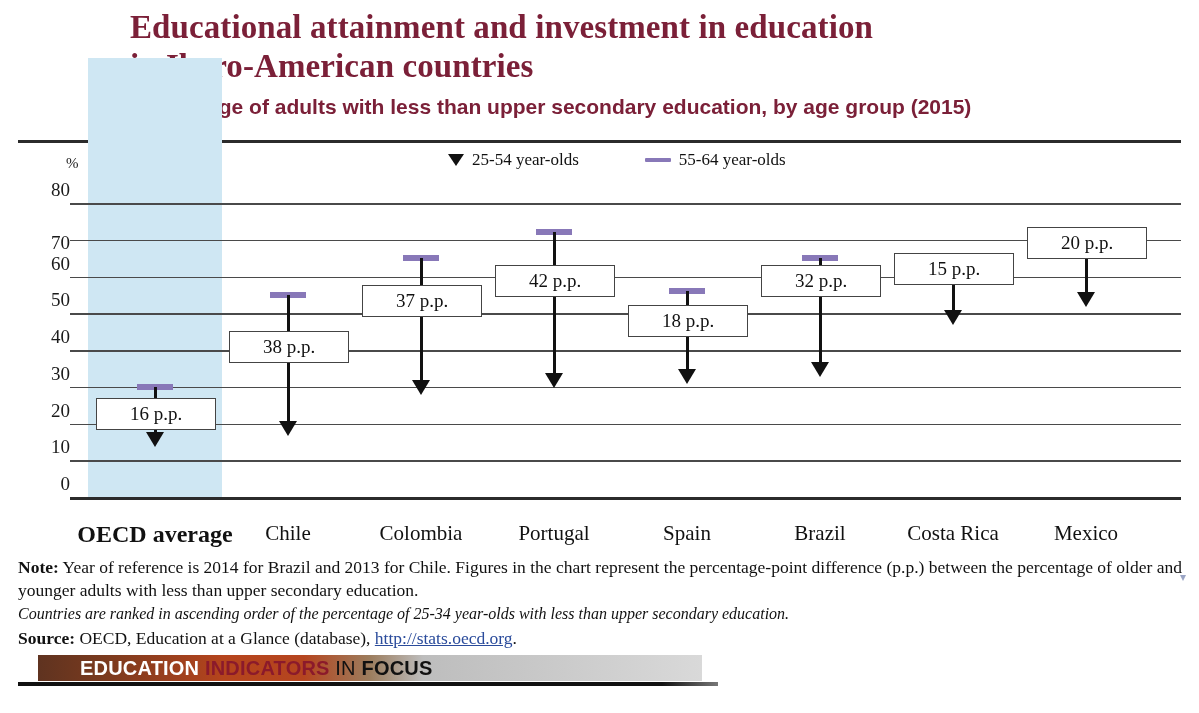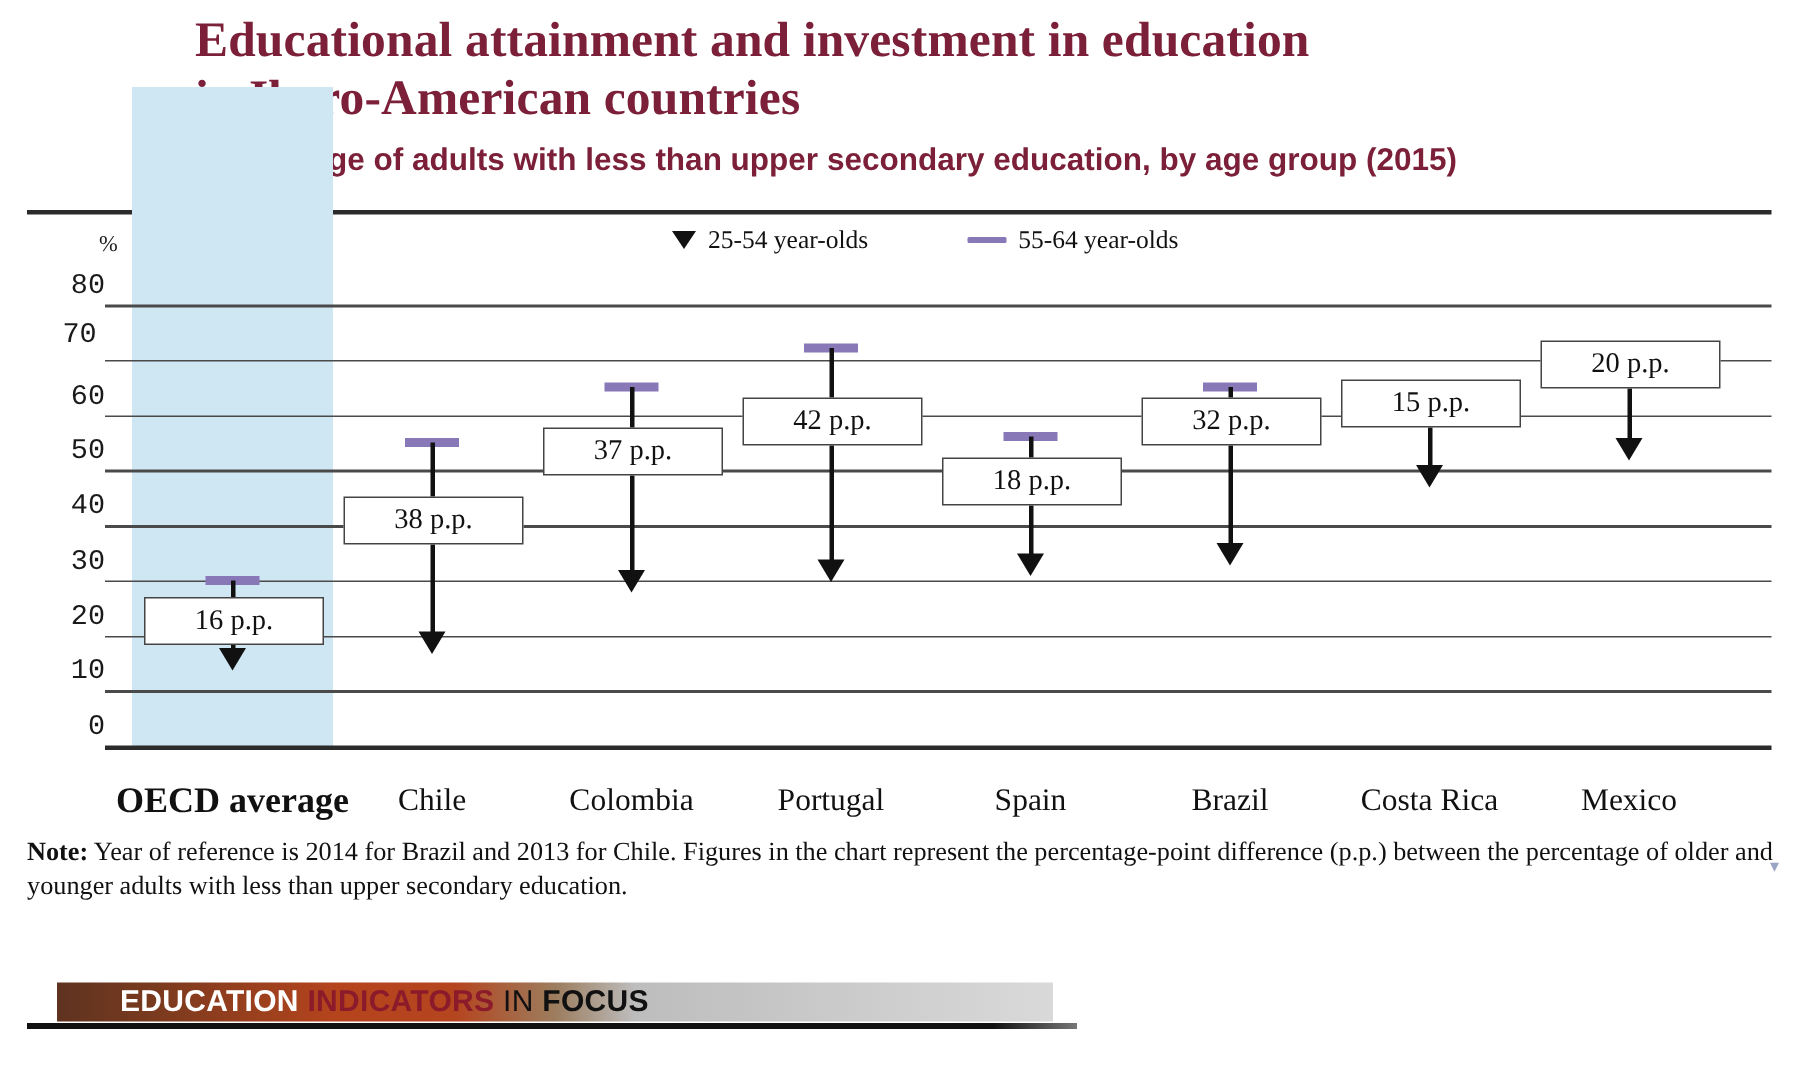--- a/index.html
+++ b/index.html
@@ -32,21 +32,21 @@
   
   .band{
     position:absolute;top:58px;left:88px;width:134px;height:442px;
     background:#cfe7f3;
   }
   
   .grid{position:absolute;left:70px;width:1111px;height:1.6px;background:#4a4a4a;}
   .grid.baseline{height:2.6px;background:#2b2b2b;}
   .ylabel{
     position:absolute;left:36px;width:34px;text-align:right;
-    font-size:19px;color:#1a1a1a;font-family:Liberation Mono, monospace;
+    font-size:19px;color:#1a1a1a;font-family:Liberation Serif, serif;
   }
 
   
   .legend{position:absolute;left:430px;top:5px;display:flex;gap:66px;align-items:center;}
   .leg-item{display:flex;align-items:center;gap:8px;font-size:17px;color:#111;}
   .leg-tri{
     width:0;height:0;border-left:8px solid transparent;border-right:8px solid transparent;
     border-top:12px solid #111;
   }
   .leg-dash{width:26px;height:4px;background:#8878b8;border-radius:1px;}
@@ -129,21 +129,21 @@
       </div>
     </div>
   </div>
 
   <div class="band"></div>
 
   <div id="chart-layer">
       <div class="grid" style="top: 203px;"></div>
       <div class="ylabel" style="top: 179px;">80</div>
       <div class="grid" style="top: 239.75px;"></div>
-      <div class="ylabel" style="top: 212px; text-align: center;">70</div>
+      <div class="ylabel" style="top: 232px;">70</div>
       <div class="grid" style="top: 276.5px;"></div>
       <div class="ylabel" style="top: 252.5px;">60</div>
       <div class="grid" style="top: 313.25px;"></div>
       <div class="ylabel" style="top: 289.25px;">50</div>
       <div class="grid" style="top: 350px;"></div>
       <div class="ylabel" style="top: 326px;">40</div>
       <div class="grid" style="top: 386.75px;"></div>
       <div class="ylabel" style="top: 362.75px;">30</div>
       <div class="grid" style="top: 423.5px;"></div>
       <div class="ylabel" style="top: 399.5px; text-align: right;">20</div>
@@ -191,20 +191,24 @@
       <div class="arrow" style="left: 1077px; top: 291.9px;"></div>
       <div class="vallabel" style="left: 1027px; top: 227px; width: 118px;">20 p.p.</div>
       <div class="catlabel" style="left: 996px; width: 180px; top: 521px;">Mexico</div>
     </div>
 
   <div class="notes">
     <div class="note-p">
       <b>Note:</b><span> Year of reference is 2014 for Brazil and 2013 for Chile. Figures in the chart represent the percentage-point difference (p.p.) between the percentage of older and younger adults with less than upper secondary education.</span>
       <span class="scroll-caret">▾</span>
     </div>
+    <div class="note-it">Countries are ranked in ascending order of the percentage of 25-34 year-olds with less than upper secondary education.</div>
+    <div class="note-src">
+      <b>Source:</b><span> OECD, Education at a Glance (database), </span><a href="#">http://stats.oecd.org</a><span>.</span>
+    </div>
   </div>
 
   <div class="banner-wrap">
     <div class="banner">
       <div class="banner-txt">
         <span class="bw">EDUCATION</span><span>&nbsp;</span><span class="br">INDICATORS</span><span>&nbsp;</span><span class="bk">IN</span><span>&nbsp;</span><span class="bkb">FOCUS</span>
       </div>
     </div>
     <div class="banner-rule"></div>
   </div>

